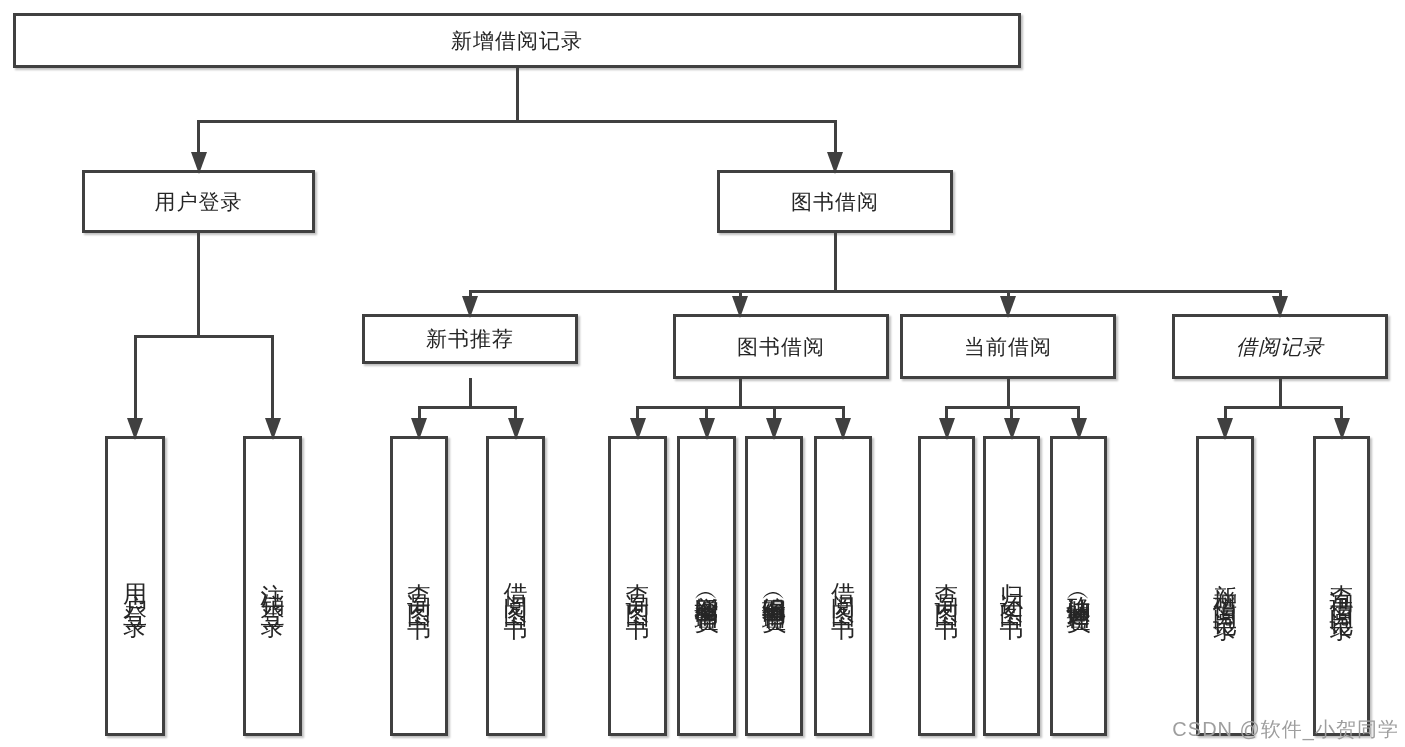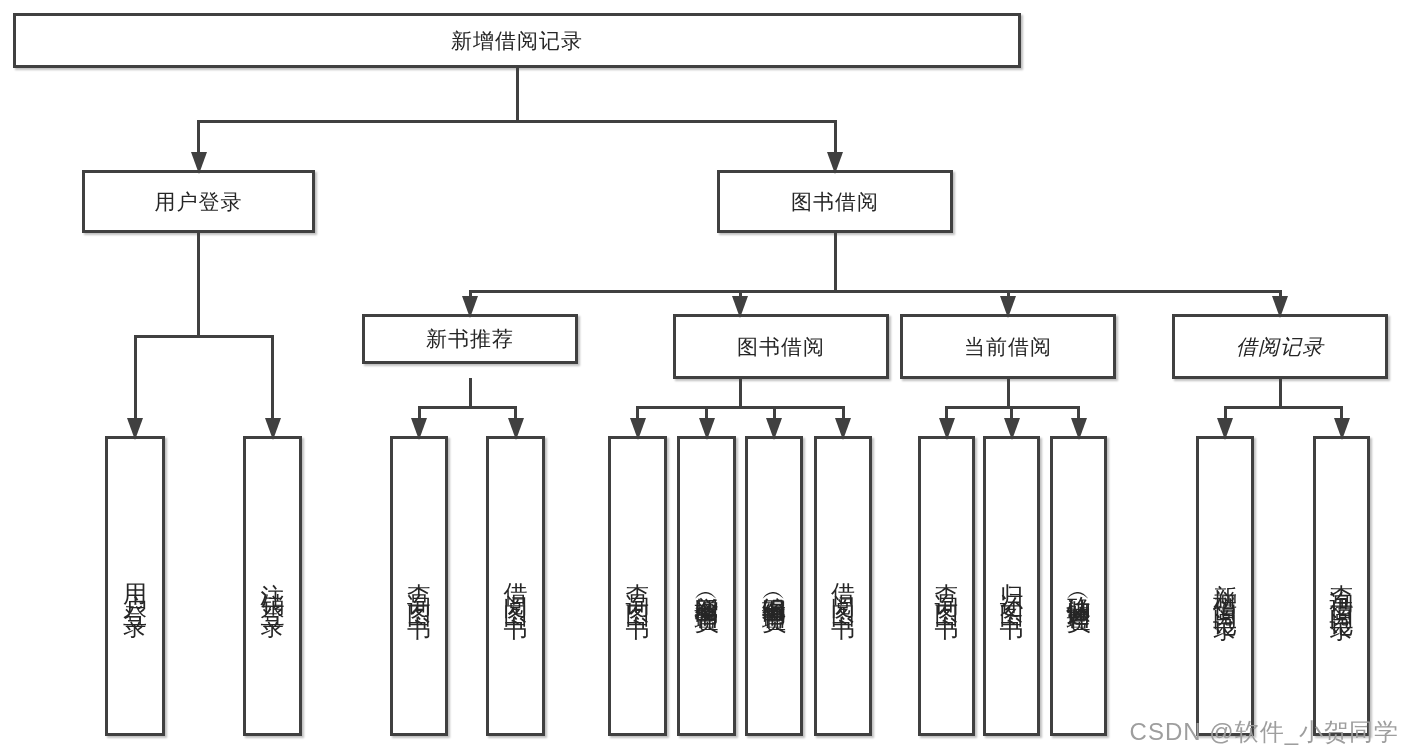--- a/index.html
+++ b/index.html
@@ -48,21 +48,21 @@
     width: 0;
     height: 0;
     border-left: 8px solid transparent;
     border-right: 8px solid transparent;
     border-top: 22px solid #404040;
   }
   .watermark {
     position: absolute;
     top: 716px;
     right: 6px;
-    font-size: 24px;
+    font-size: 20px;
     color: #9e9e9e;
     letter-spacing: 1px;
     white-space: nowrap;
     z-index: 5;
   }
 </style>
 </head>
 <body>
 
 <div id="canvas">

